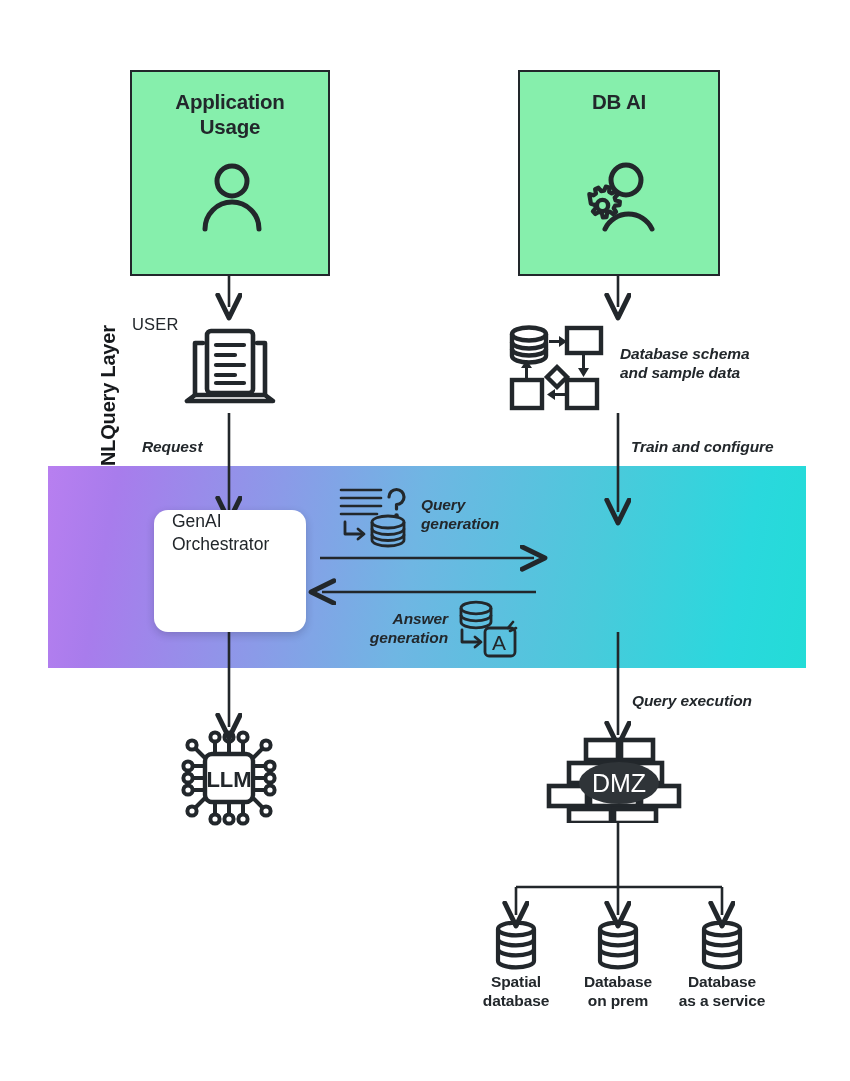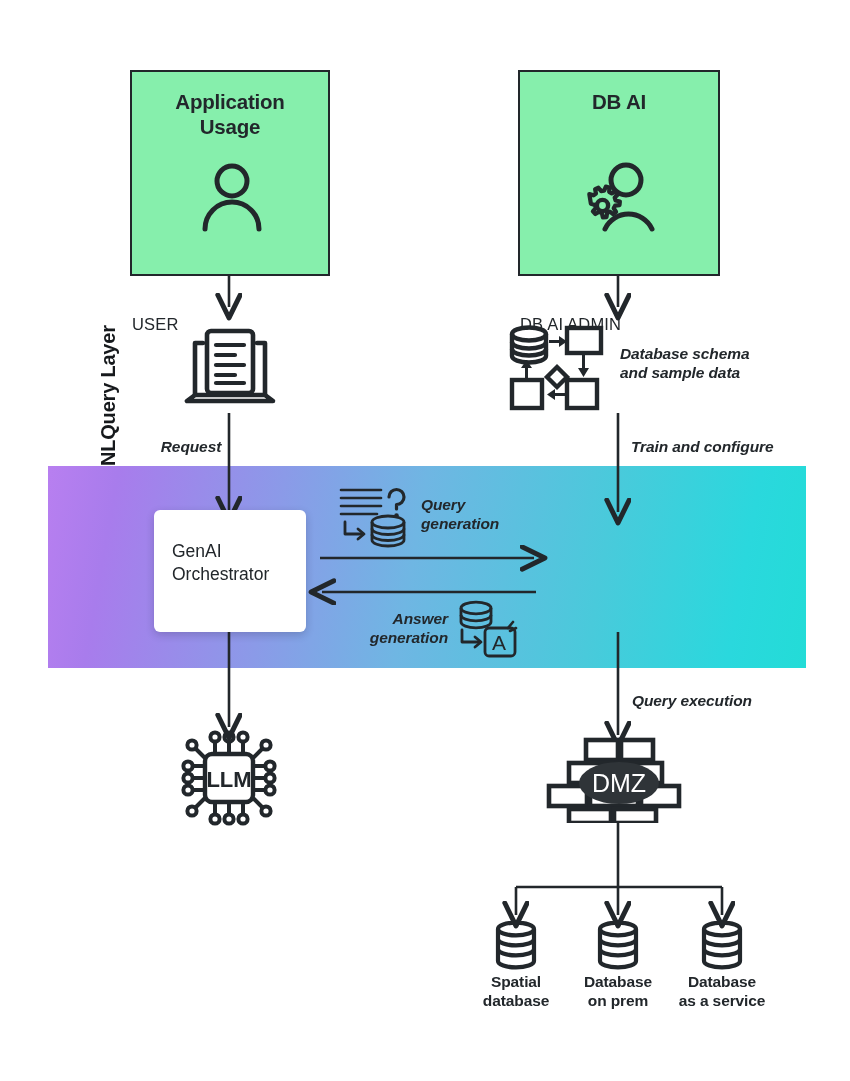--- a/index.html
+++ b/index.html
@@ -36,24 +36,24 @@
   .band-label{
     position:absolute;left:48px;top:466px;width:202px;height:40px;
     transform:rotate(-90deg);transform-origin:0 0;
     margin-left:40px;margin-top:0;
     display:flex;align-items:center;justify-content:flex-start;
     font-weight:700;font-size:20px;letter-spacing:-0.2px;color:#16191c;
   }
 
   
   .proc-box{
-    position:absolute;background:#ffffff;border-radius:6px;
+    position:absolute;background:#ffffff;border-radius:14px;
     box-shadow:0 3px 9px rgba(20,20,40,.20);
     box-sizing:border-box;
-    display:flex;align-items:center;
+    display:flex;align-items:flex-start;
   }
   .proc-label{
     font-size:17.5px;line-height:23px;color:#22272b;font-weight:400;
     padding:0 0 16px 18px;
   }
 
   
   .edge-label{
     position:absolute;font-style:italic;font-weight:700;
     font-size:15.5px;line-height:19px;color:#22272b;letter-spacing:-0.1px;
@@ -124,21 +124,20 @@
     </div>
     <svg class="actor-icon" style="left:58px;top:85px;" width="86" height="80" viewBox="0 0 86 80">
       <circle cx="48" cy="23" r="15" fill="none" stroke="#22272b" stroke-width="5"></circle>
       <path d="M27,72 A26,26 0 0 1 74,72" fill="none" stroke="#22272b" stroke-width="5" stroke-linecap="round"></path>
       <g>
         <path d="M21,42.5
                  l4.6,1.3 2.6,-2.0 -0.9,-4.7 3.6,-1.5 3.0,3.7 3.2,-0.5 1.9,-4.4 3.8,0.9 -0.2,4.8 2.8,1.7 4.3,-2.1 2.3,3.2 -3.4,3.4 0.9,3.1 4.7,1.1 -0.4,3.9 -4.8,0.6 -1.5,2.9 2.6,4.0 -3.0,2.5 -3.8,-2.9 -3.0,1.2 -0.6,4.8 -3.9,0.3 -1.2,-4.7 -2.9,-1.4 -4.1,2.5 -2.7,-2.9 3.1,-3.7 -0.7,-3.2 -4.6,-1.5z" fill="none" stroke="#22272b" stroke-width="4.6" stroke-linejoin="round" transform="translate(-8,-2) scale(0.92)"></path>
         <circle cx="24.5" cy="48.5" r="5.6" fill="none" stroke="#22272b" stroke-width="4.4"></circle>
       </g>
     </svg>
-    <div class="actor-role" style="top:243px;">DB AI ADMIN</div>
   </div>
 
   <svg class="icon-wrap" style="left:181px;top:325px;" width="98" height="86" viewBox="0 0 98 86">
     <path d="M22,18 L14,18 L14,70" fill="none" stroke="#22272b" stroke-width="4.6" stroke-linecap="round" stroke-linejoin="round"></path>
     <path d="M76,18 L84,18 L84,70" fill="none" stroke="#22272b" stroke-width="4.6" stroke-linecap="round" stroke-linejoin="round"></path>
     <path d="M6,76 L92,76 L84,70 L14,70 Z" fill="none" stroke="#22272b" stroke-width="4.6" stroke-linejoin="round"></path>
     <rect x="26" y="6" width="46" height="62" rx="4" fill="#ffffff" stroke="#22272b" stroke-width="4.6"></rect>
     <g stroke="#22272b" stroke-width="4.2" stroke-linecap="round">
       <line x1="35" y1="20" x2="63" y2="20"></line>
       <line x1="35" y1="30" x2="54" y2="30"></line>
@@ -174,21 +173,21 @@
 
       <path d="M20,56 L20,46 L16,46 L21.5,38 L27,46 L23,46 L23,56 Z"></path>
     </g>
   </svg>
 
   <div class="edge-label" style="left:620px;top:344px;width:180px;">
     <div>Database schema</div>
     <div>and sample data</div>
   </div>
 
-  <div class="edge-label" style="left:156px;top:437px;width:70px;text-align:center;">Request</div>
+  <div class="edge-label" style="left:142px;top:437px;width:70px;text-align:left;">Request</div>
   <div class="edge-label" style="left:631px;top:437px;width:200px;">Train and configure</div>
   <div class="edge-label" style="left:632px;top:691px;width:200px;">Query execution</div>
 
   <div class="proc-box" style="left:154px;top:510px;width:152px;height:122px;">
     <div class="proc-label">
       <div>GenAI</div>
       <div>Orchestrator</div>
     </div>
   </div>
 

